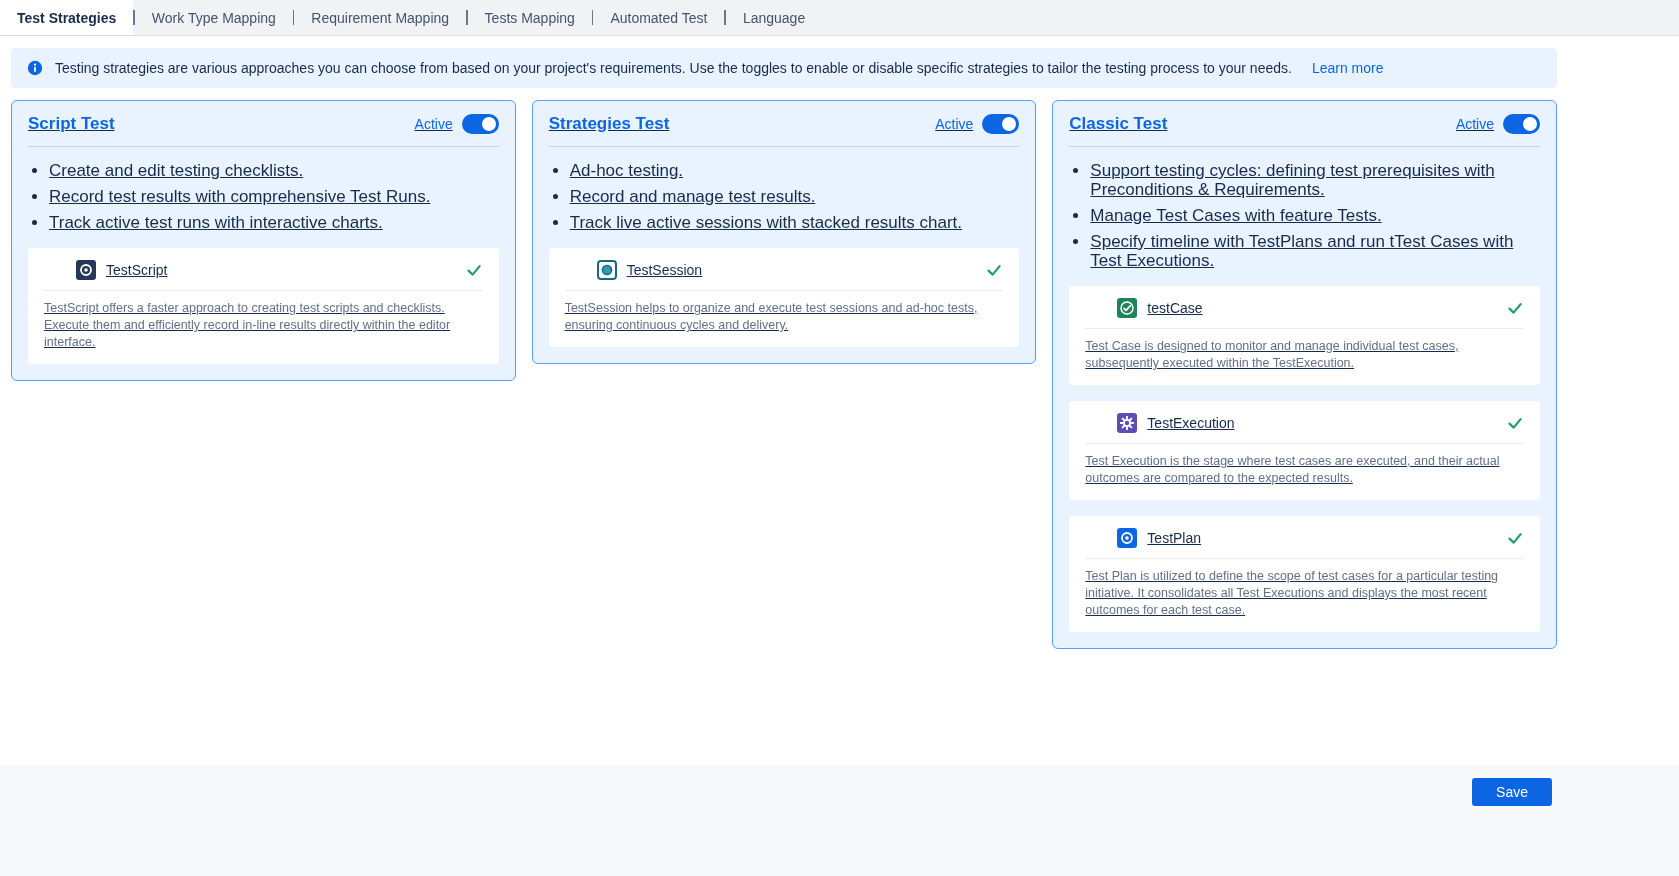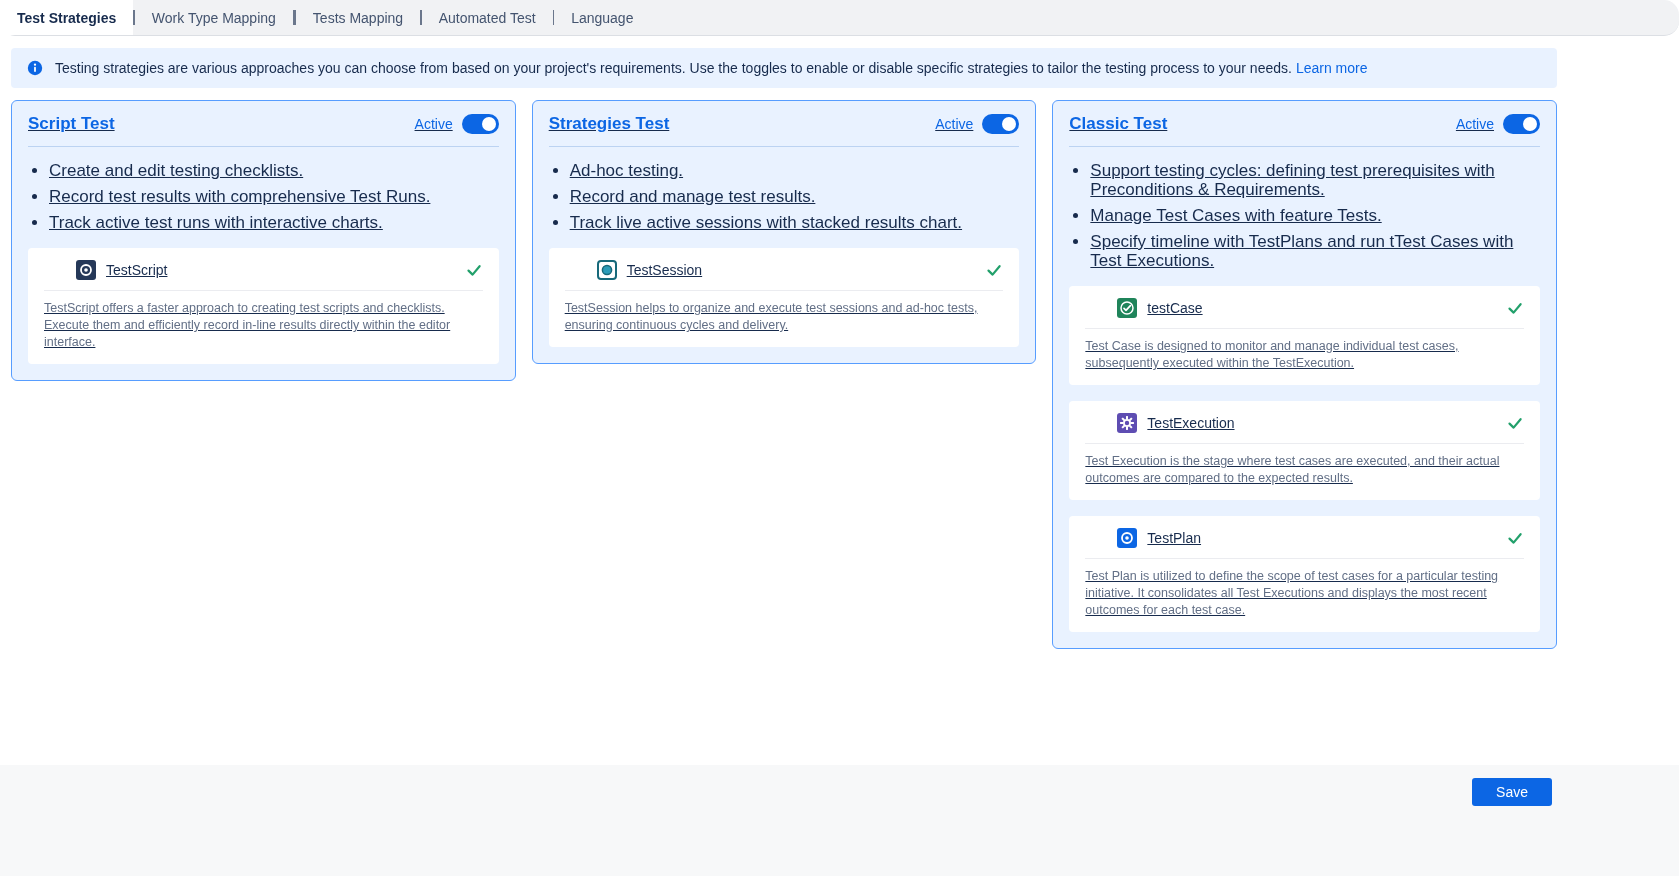--- a/index.html
+++ b/index.html
@@ -14,21 +14,20 @@
   }
 
   
   .tabbar {
     display: flex;
     align-items: stretch;
     background: #F1F2F4;
     border-bottom: 1px solid #DCDFE4;
     height: 36px;
     flex: 0 0 auto;
-    border-radius: 15px;
   }
   .tab {
     display: flex;
     align-items: center;
     padding: 0 17px;
     font-size: 14px;
     color: #44546F;
     cursor: pointer;
     white-space: nowrap;
   }
@@ -57,21 +56,21 @@
     align-items: center;
     gap: 12px;
     background: #E9F2FF;
     border-radius: 4px;
     padding: 10px 16px;
     font-size: 14px;
     line-height: 20px;
   }
   .info-icon { flex: 0 0 auto; display: inline-flex; }
   .banner-text { color: #172B4D; }
-  .banner-link { color: #0C66E4; text-decoration: none; cursor: pointer; margin-left: 4px; }
+  .banner-link { color: #0C66E4; text-decoration: none; cursor: pointer; margin-left: 20px; }
 
   
   .cards {
     display: flex;
     gap: 16px;
     align-items: flex-start;
     margin-top: 12px;
   }
   .card {
     flex: 1 1 0;
@@ -173,20 +172,21 @@
   }
 </style>
 </head>
 <body>
 
 <nav class="tabbar">
   <div class="tab active">Test Strategies</div>
   <span class="tab-sep"></span>
   <div class="tab">Work Type Mapping</div>
   <span class="tab-sep"></span>
+  <div class="tab">Requirement Mapping</div>
   <span class="tab-sep"></span>
   <div class="tab">Tests Mapping</div>
   <span class="tab-sep"></span>
   <div class="tab">Automated Test</div>
   <span class="tab-sep"></span>
   <div class="tab">Language</div>
 </nav>
 
 <main class="content">
 

